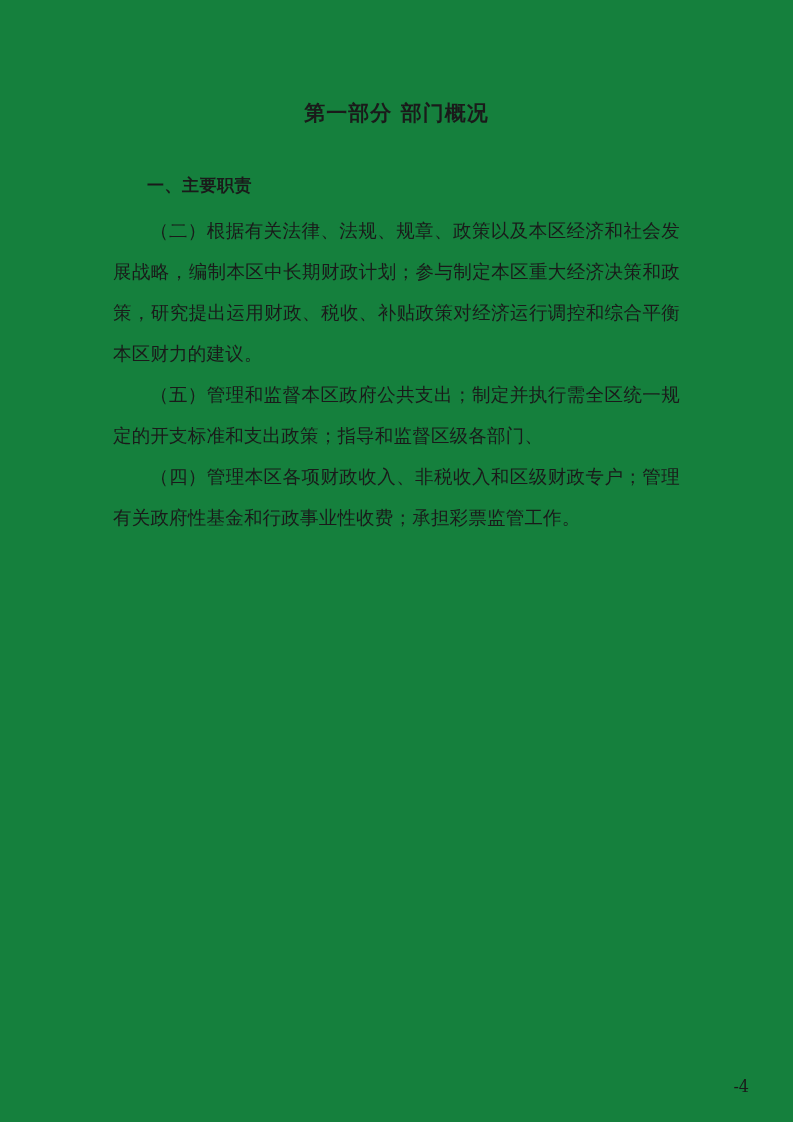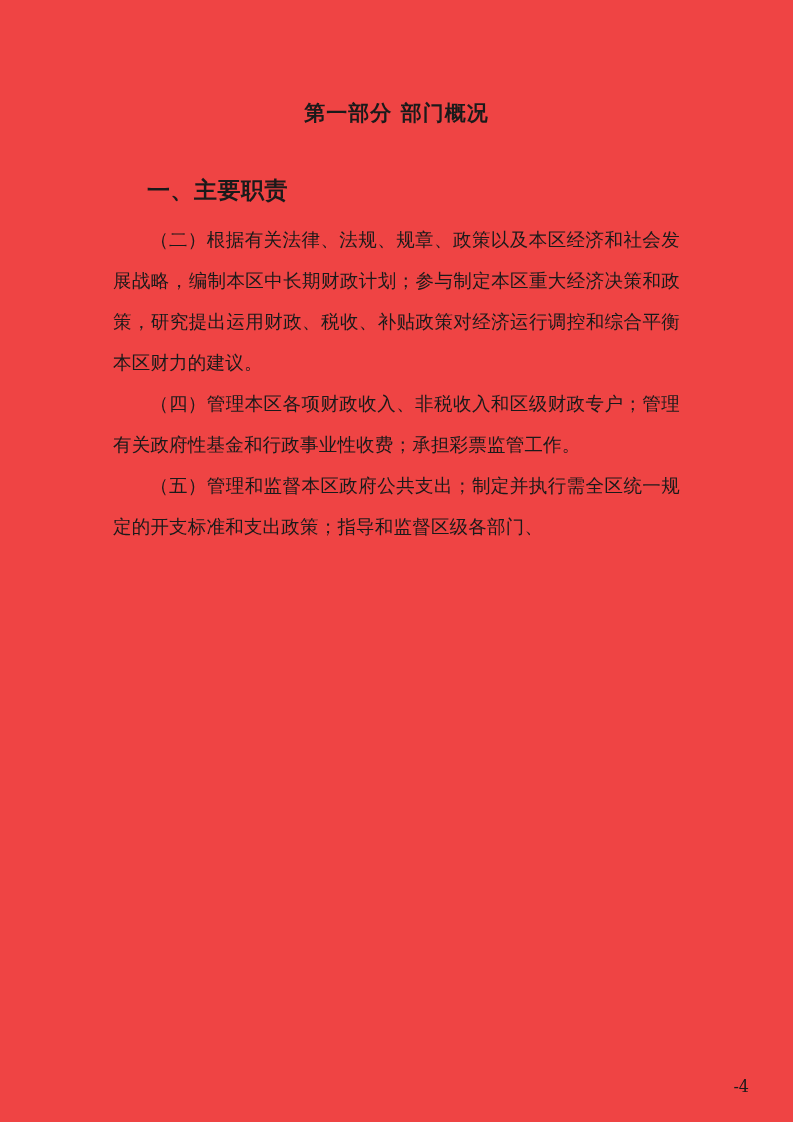--- a/index.html
+++ b/index.html
@@ -9,40 +9,40 @@
   }
   body {
     font-family: "DejaVu Serif", serif;
     color: #1a1a1a;
   }
   .page {
     position: relative;
     width: 793px;
     height: 1122px;
     box-sizing: border-box;
-    background: #ef4444;
+    background: #15803d;
     overflow: hidden;
   }
   .content {
     position: absolute;
     left: 113px;
     top: 0;
     width: 567px;
   }
   .doc-title {
     text-align: center;
     font-size: 21px;
     font-weight: bold;
     letter-spacing: 1px;
     margin-top: 98px;
     margin-bottom: 0;
     line-height: 1.4;
   }
   .section-heading {
-    font-size: 23px;
+    font-size: 17px;
     font-weight: bold;
     margin-top: 46px;
     margin-bottom: 3px;
     text-indent: 34px;
     letter-spacing: 0.5px;
     line-height: 1.5;
   }
   p.body-para {
     font-size: 18.5px;
     line-height: 41px;
@@ -71,20 +71,20 @@
   <div class="content">
 
     <h1 class="doc-title">第一部分  部门概况</h1>
 
     <h2 class="section-heading">一、主要职责</h2>
 
 
     <p class="body-para">（二）根据有关法律、法规、规章、政策以及本区经济和社会发展战略，编制本区中长期财政计划；参与制定本区重大经济决策和政策，研究提出运用财政、税收、补贴政策对经济运行调控和综合平衡本区财力的建议。</p>
 
 
+    <p class="body-para">（五）管理和监督本区政府公共支出；制定并执行需全区统一规定的开支标准和支出政策；指导和监督区级各部门、</p>
+
     <p class="body-para">（四）管理本区各项财政收入、非税收入和区级财政专户；管理有关政府性基金和行政事业性收费；承担彩票监管工作。</p>
-
-    <p class="body-para">（五）管理和监督本区政府公共支出；制定并执行需全区统一规定的开支标准和支出政策；指导和监督区级各部门、</p>
 
   </div>
 
   <div class="page-number">-4</div>
 </div>
 
 </body></html>

